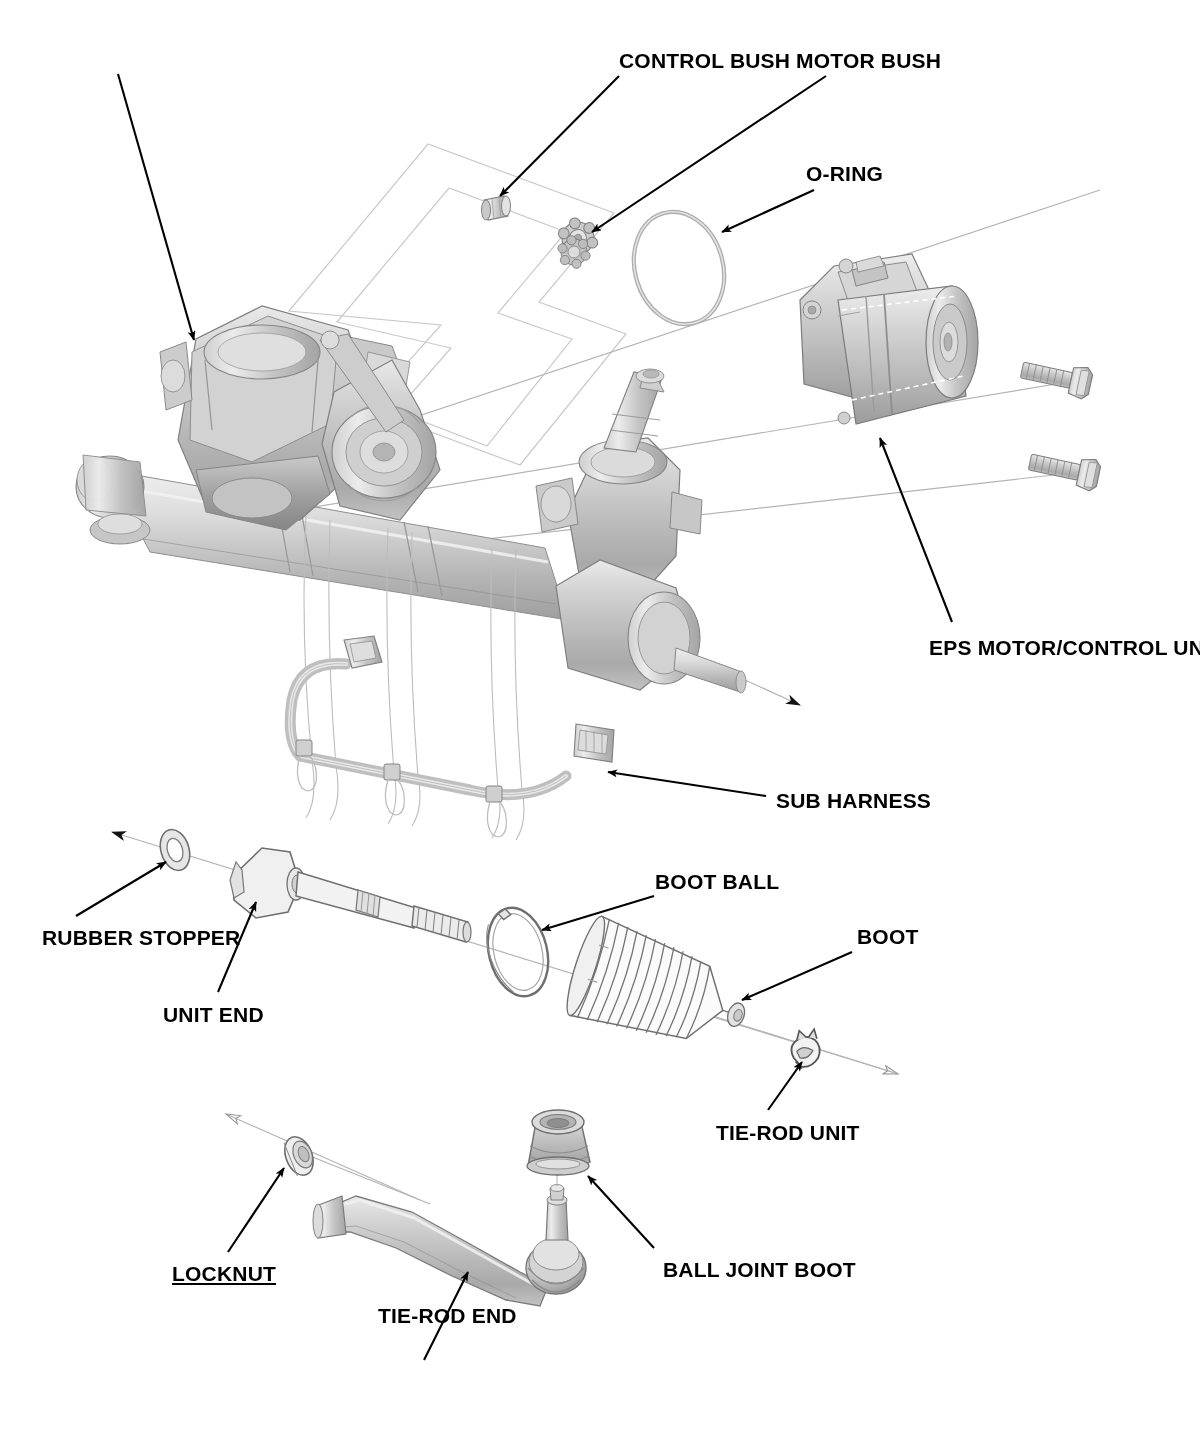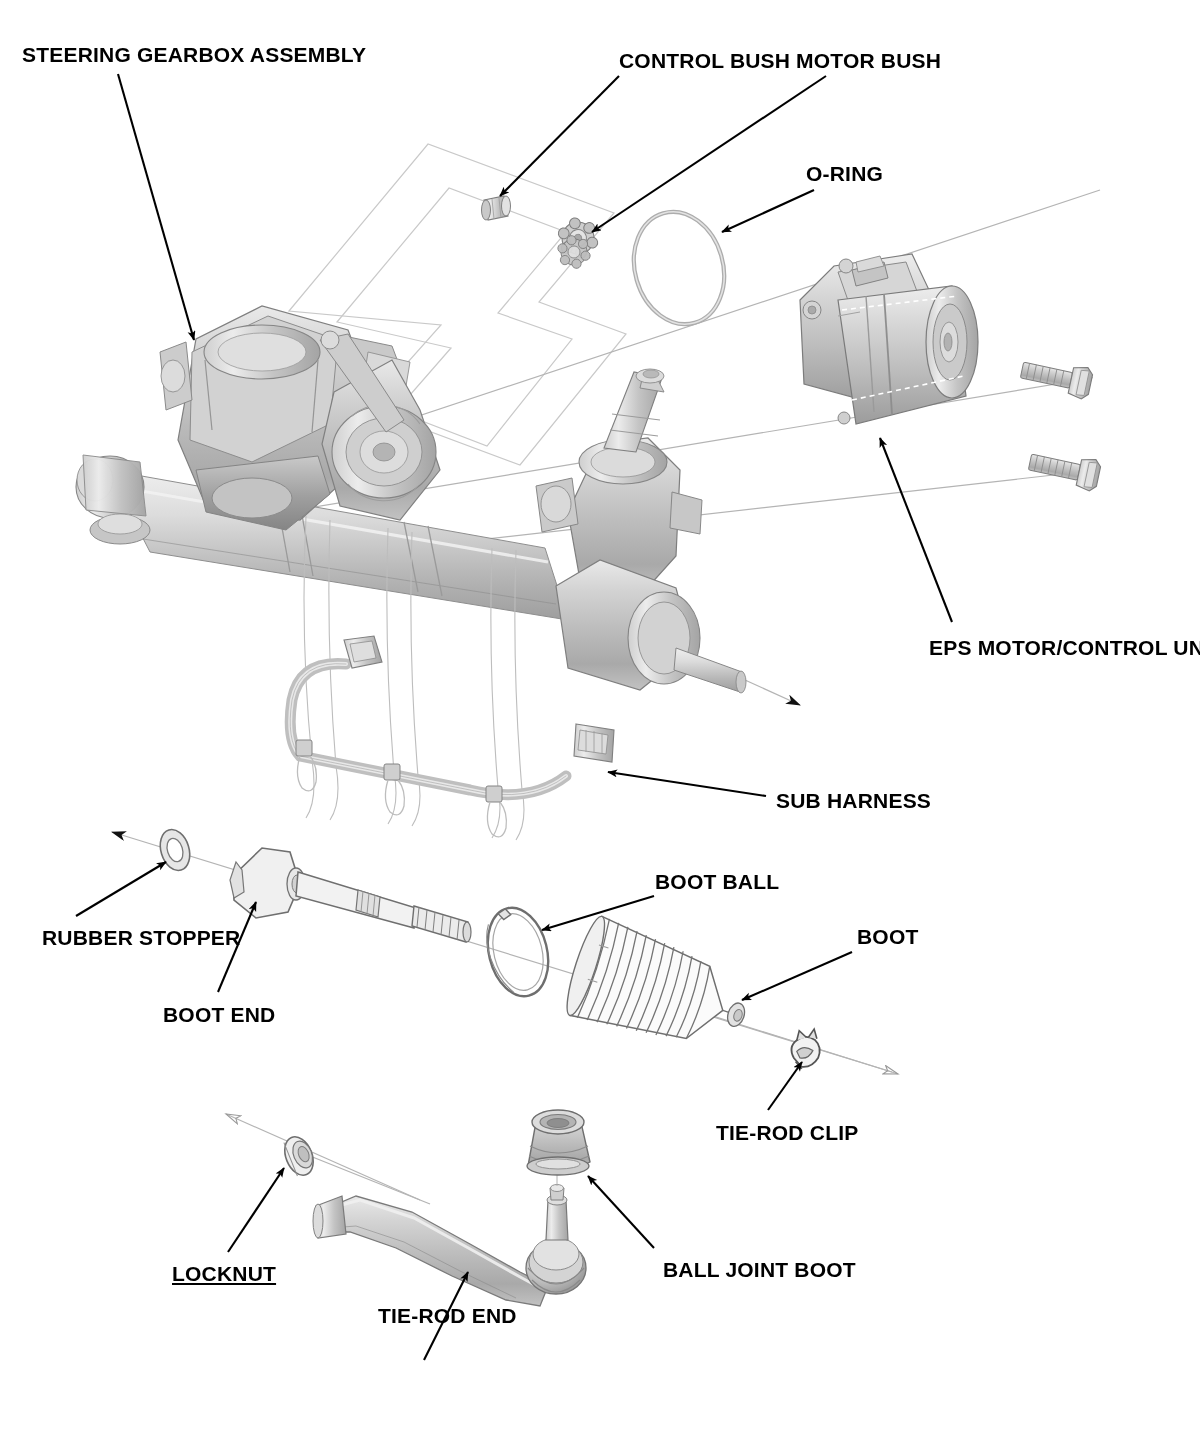--- a/index.html
+++ b/index.html
@@ -446,28 +446,27 @@
       <line x1="852" y1="952" x2="742" y2="1000" marker-end="url(#arrowFilled)"></line>
       <line x1="76" y1="916" x2="166" y2="862" marker-end="url(#arrowFilled)"></line>
       <line x1="218" y1="992" x2="256" y2="902" marker-end="url(#arrowFilled)"></line>
       <line x1="768" y1="1110" x2="802" y2="1062" marker-end="url(#arrowFilled)"></line>
       <line x1="654" y1="1248" x2="588" y2="1176" marker-end="url(#arrowFilled)"></line>
       <line x1="228" y1="1252" x2="284" y2="1168" marker-end="url(#arrowFilled)"></line>
       <line x1="424" y1="1360" x2="468" y2="1272" marker-end="url(#arrowFilled)"></line>
     </g>
   </svg>
 
-  <div class="callout-label" id="lbl-0" style="left: 22px; top: 44px;">STEERING GEARBOX ASSEMBLY</div>
   <div class="callout-label" id="lbl-1" style="left: 619px; top: 50px;">CONTROL BUSH</div>
   <div class="callout-label" id="lbl-2" style="left: 796px; top: 50px;">MOTOR BUSH</div>
   <div class="callout-label" id="lbl-3" style="left: 806px; top: 163px;">O-RING</div>
   <div class="callout-label" id="lbl-4" style="left: 929px; top: 637px;">EPS MOTOR/CONTROL UNIT</div>
   <div class="callout-label" id="lbl-5" style="left: 776px; top: 790px;">SUB HARNESS</div>
   <div class="callout-label" id="lbl-6" style="left: 655px; top: 871px;">BOOT BALL</div>
   <div class="callout-label" id="lbl-7" style="left: 857px; top: 926px;">BOOT</div>
   <div class="callout-label" id="lbl-8" style="left: 31px; top: 927px; margin-left: 11px;">RUBBER STOPPER</div>
-  <div class="callout-label" id="lbl-9" style="left: 163px; top: 1004px;">BOOT END</div>
-  <div class="callout-label" id="lbl-10" style="left: 716px; top: 1122px;">TIE-ROD CLIP</div>
+  <div class="callout-label" id="lbl-9" style="left: 163px; top: 1004px;">UNIT END</div>
+  <div class="callout-label" id="lbl-10" style="left: 716px; top: 1122px;">TIE-ROD UNIT</div>
   <div class="callout-label" id="lbl-11" style="left: 663px; top: 1259px;">BALL JOINT BOOT</div>
   <div class="callout-label" id="lbl-12" style="left: 172px; top: 1263px; text-decoration: underline;">LOCKNUT</div>
   <div class="callout-label" id="lbl-13" style="left: 378px; top: 1305px;">TIE-ROD END</div>
 
 </div>
 
 </body></html>

